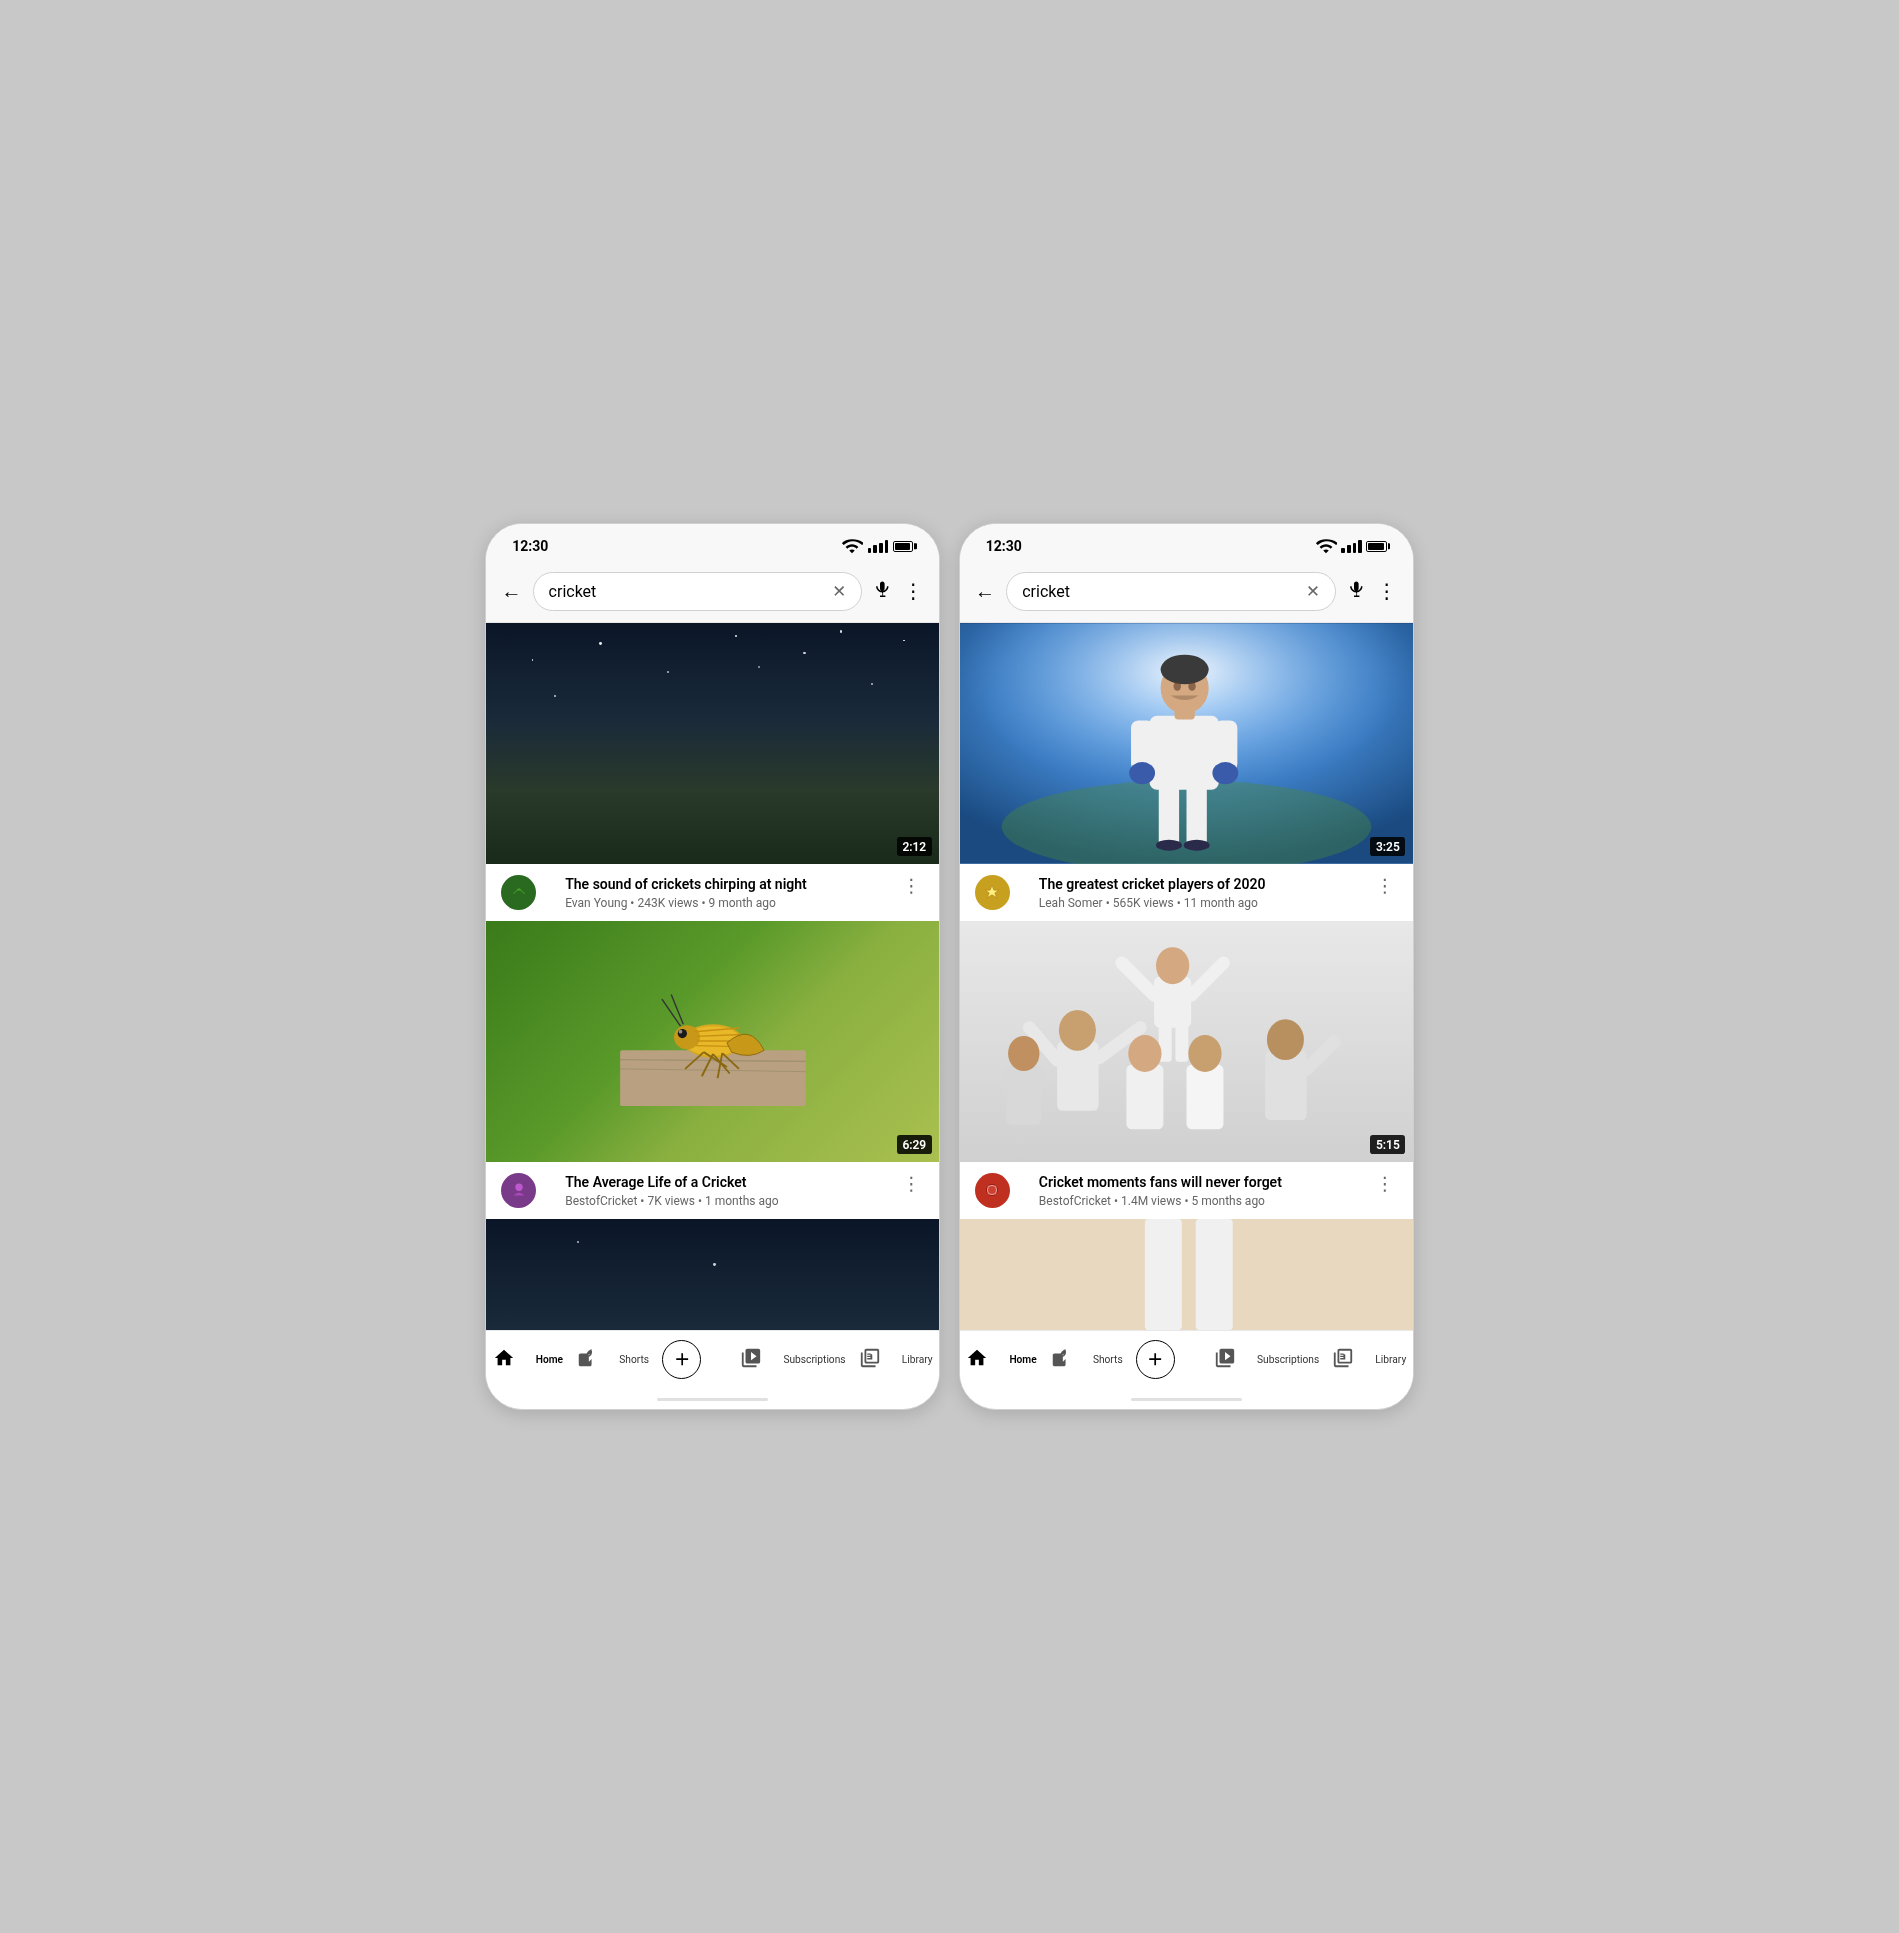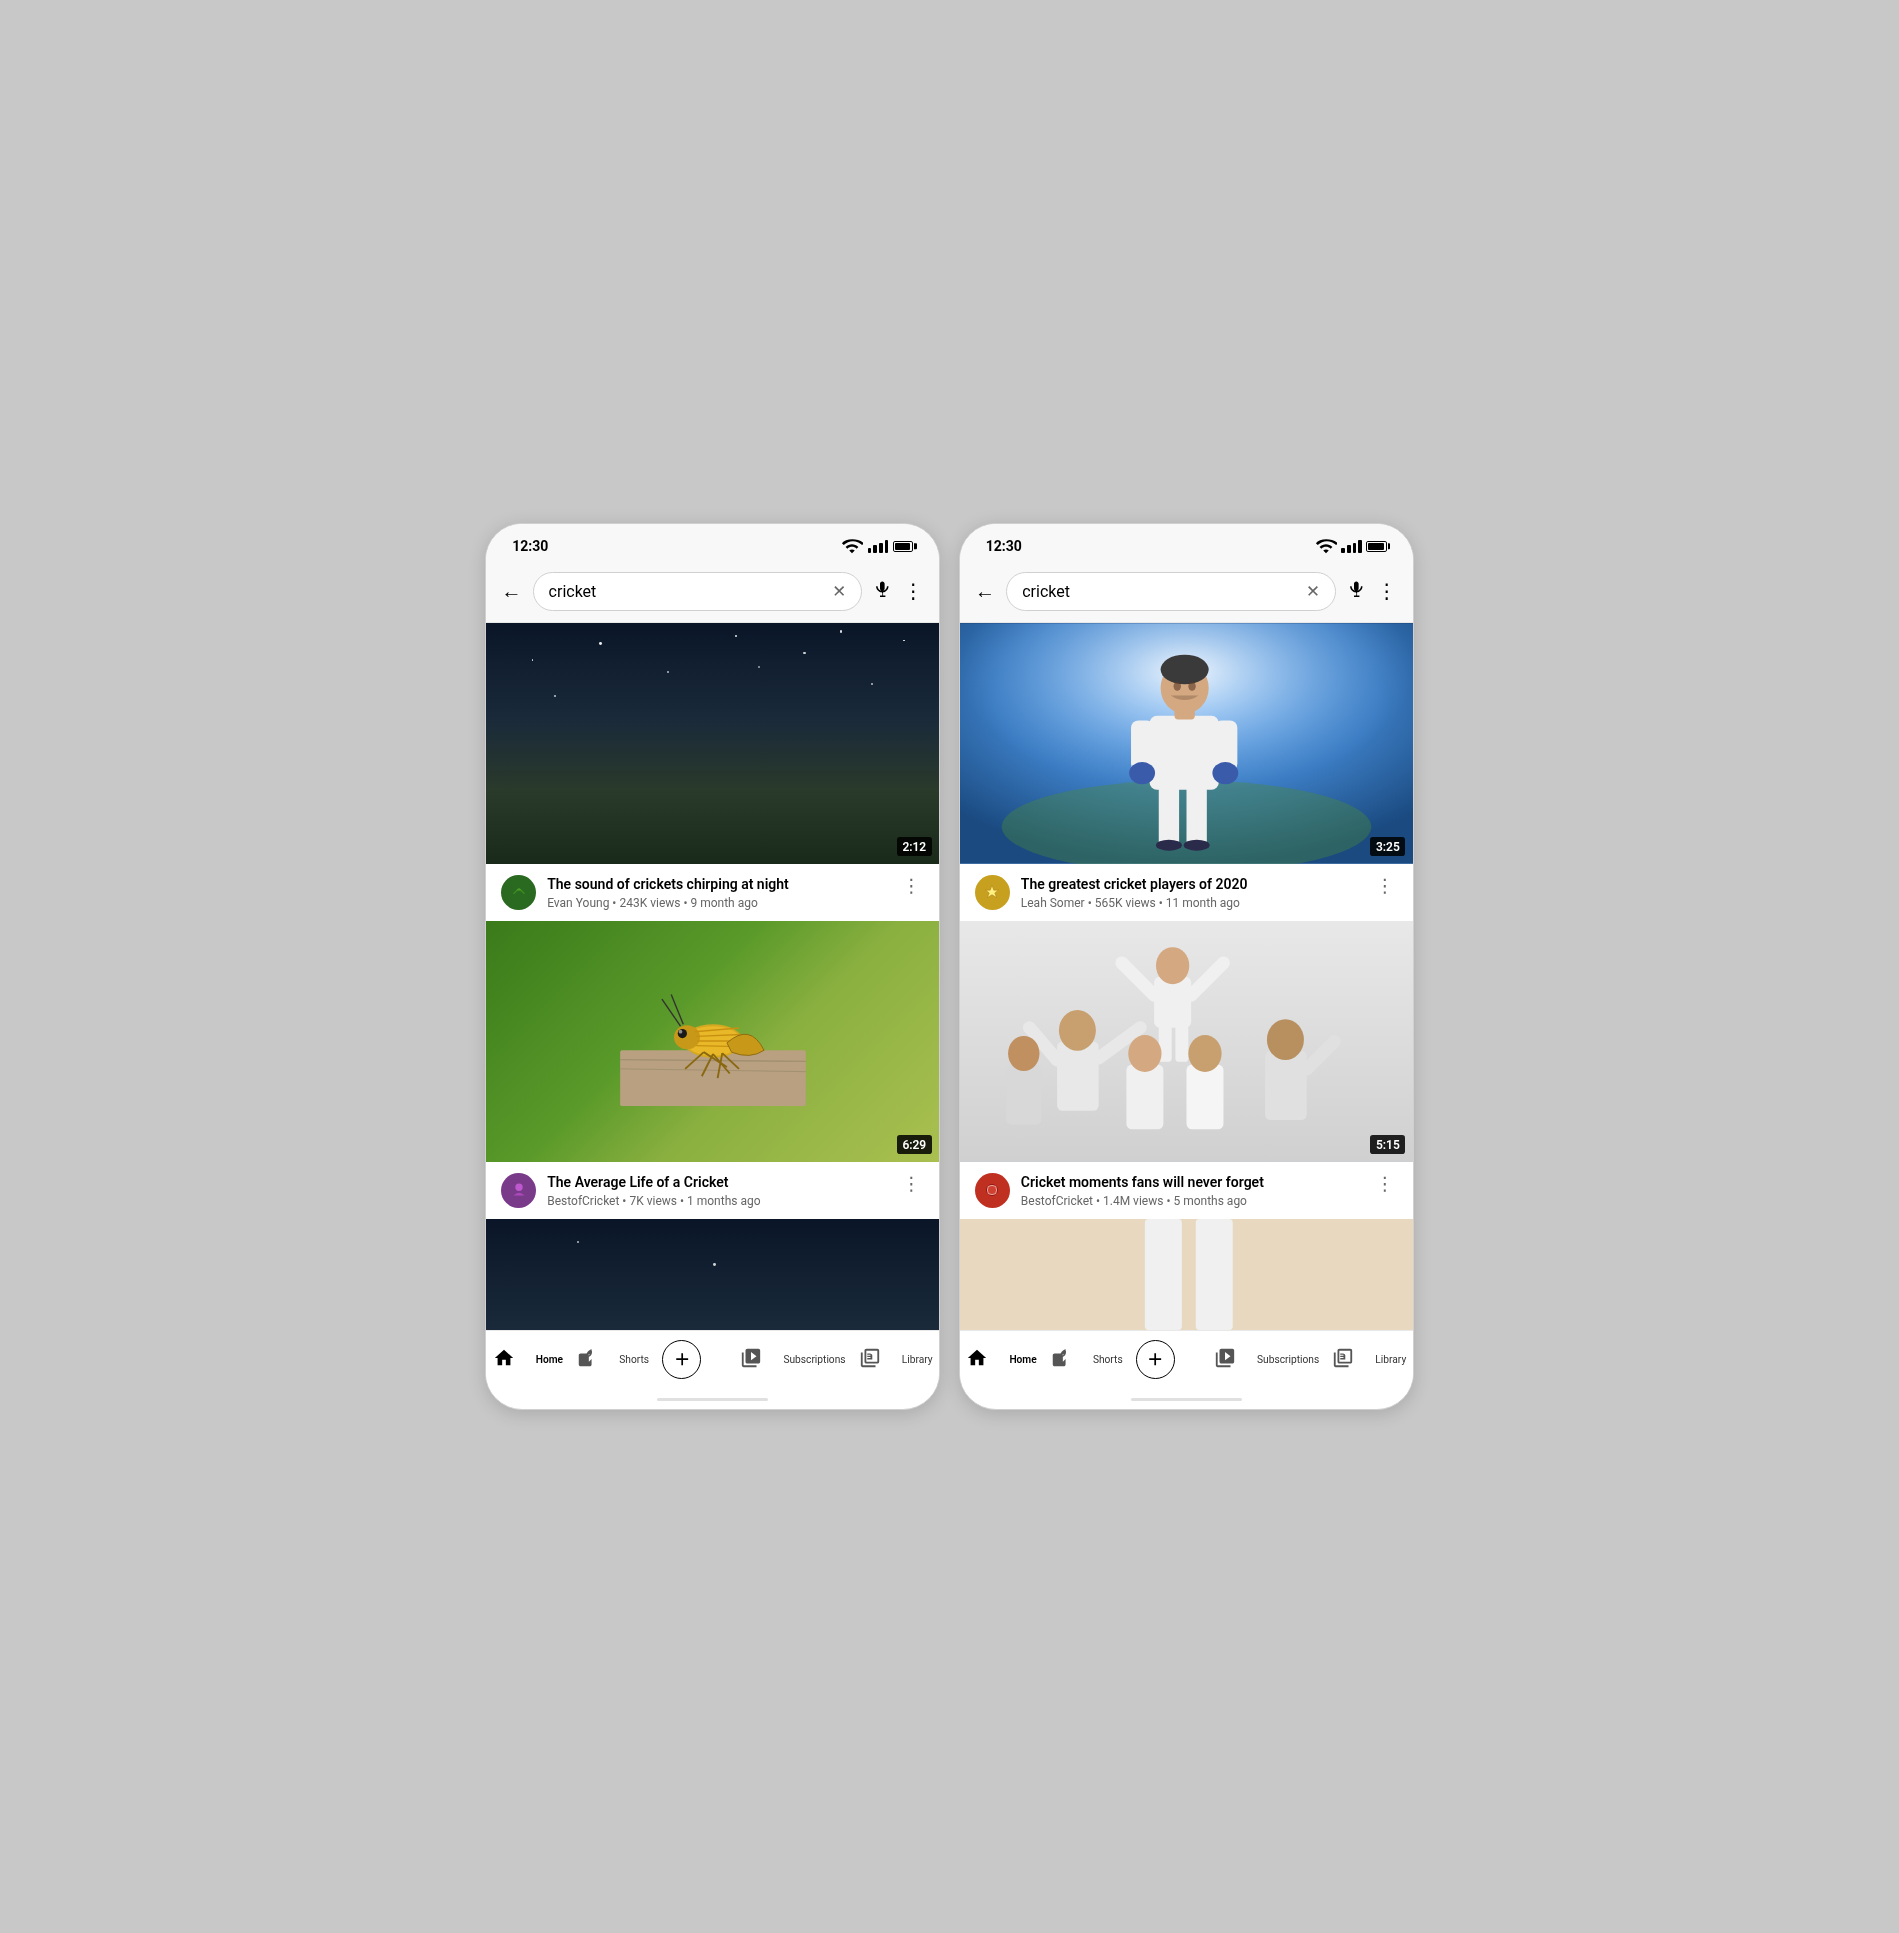--- a/index.html
+++ b/index.html
@@ -198,21 +198,21 @@
       color: #fff;
       font-size: 12px;
       font-weight: 600;
       padding: 2.8px 5.6px;
       border-radius: 2.8px;
     }
     .video-meta {
       display: flex;
       align-items: flex-start;
       padding: 11px 15px;
-      gap: 11px;
+      gap: 29px;
     }
     .channel-avatar {
       width: 35px;
       height: 35px;
       border-radius: 50%;
       flex-shrink: 0;
       overflow: hidden;
       display: flex;
       align-items: center;
       justify-content: center;

